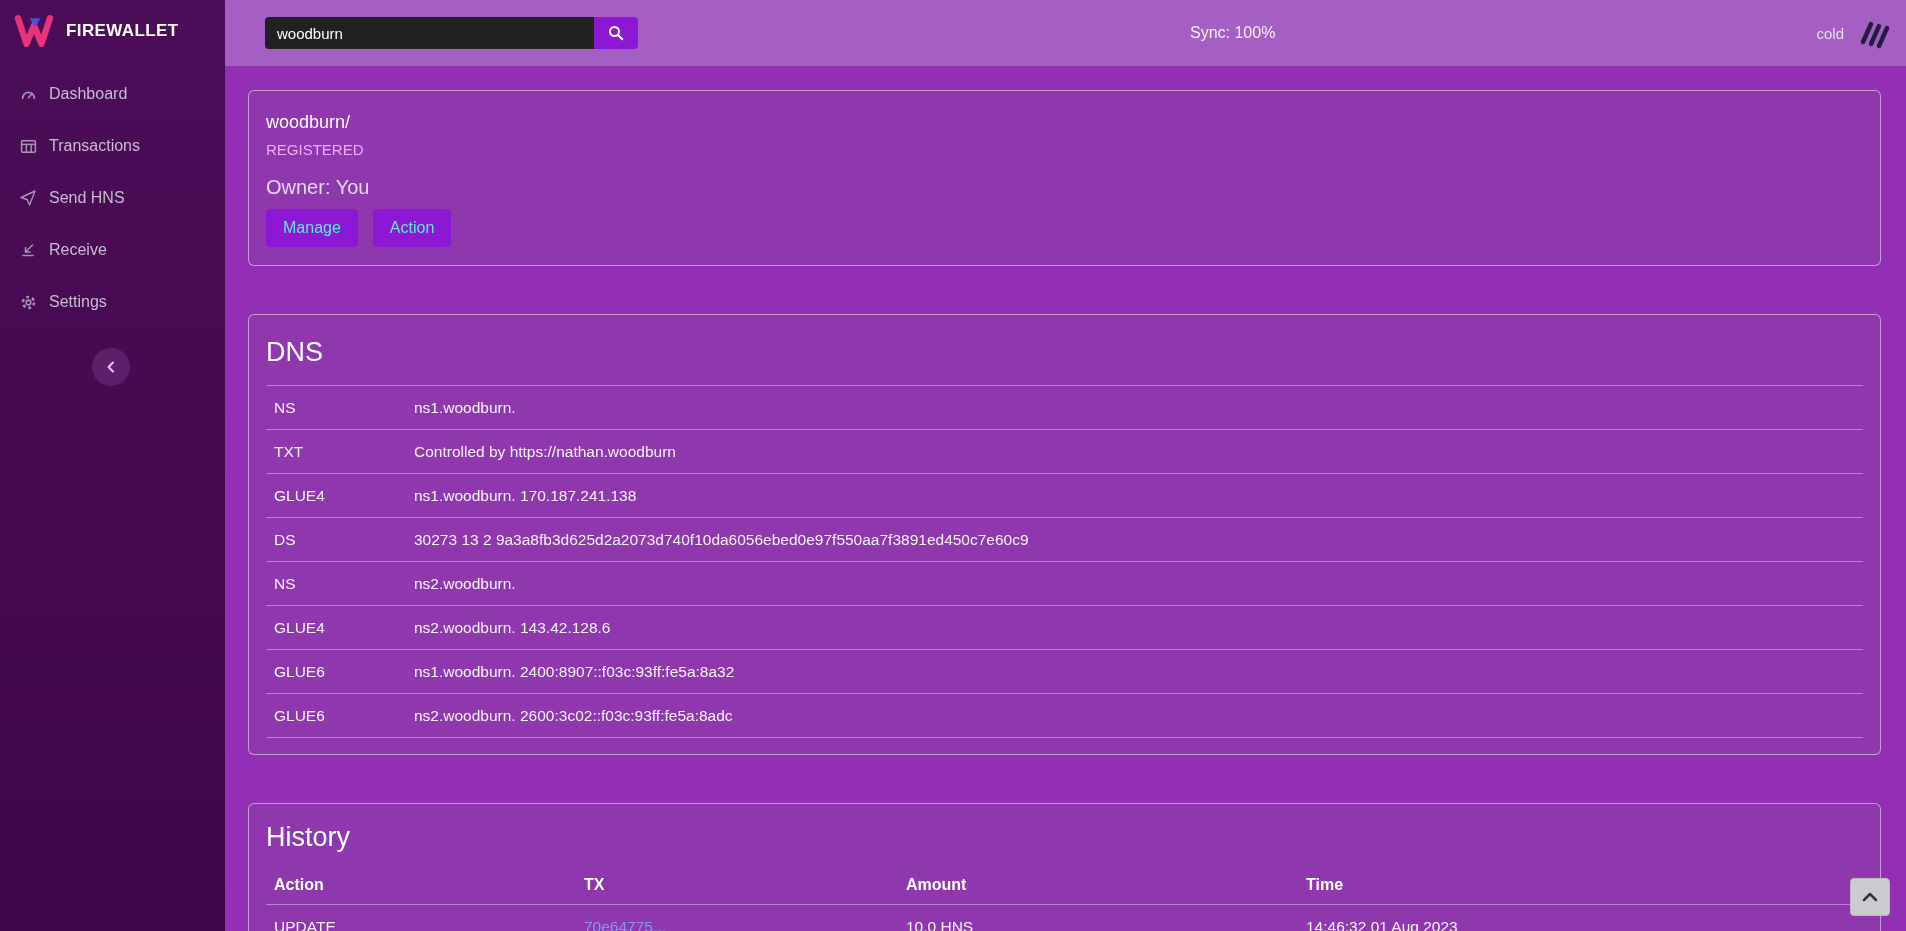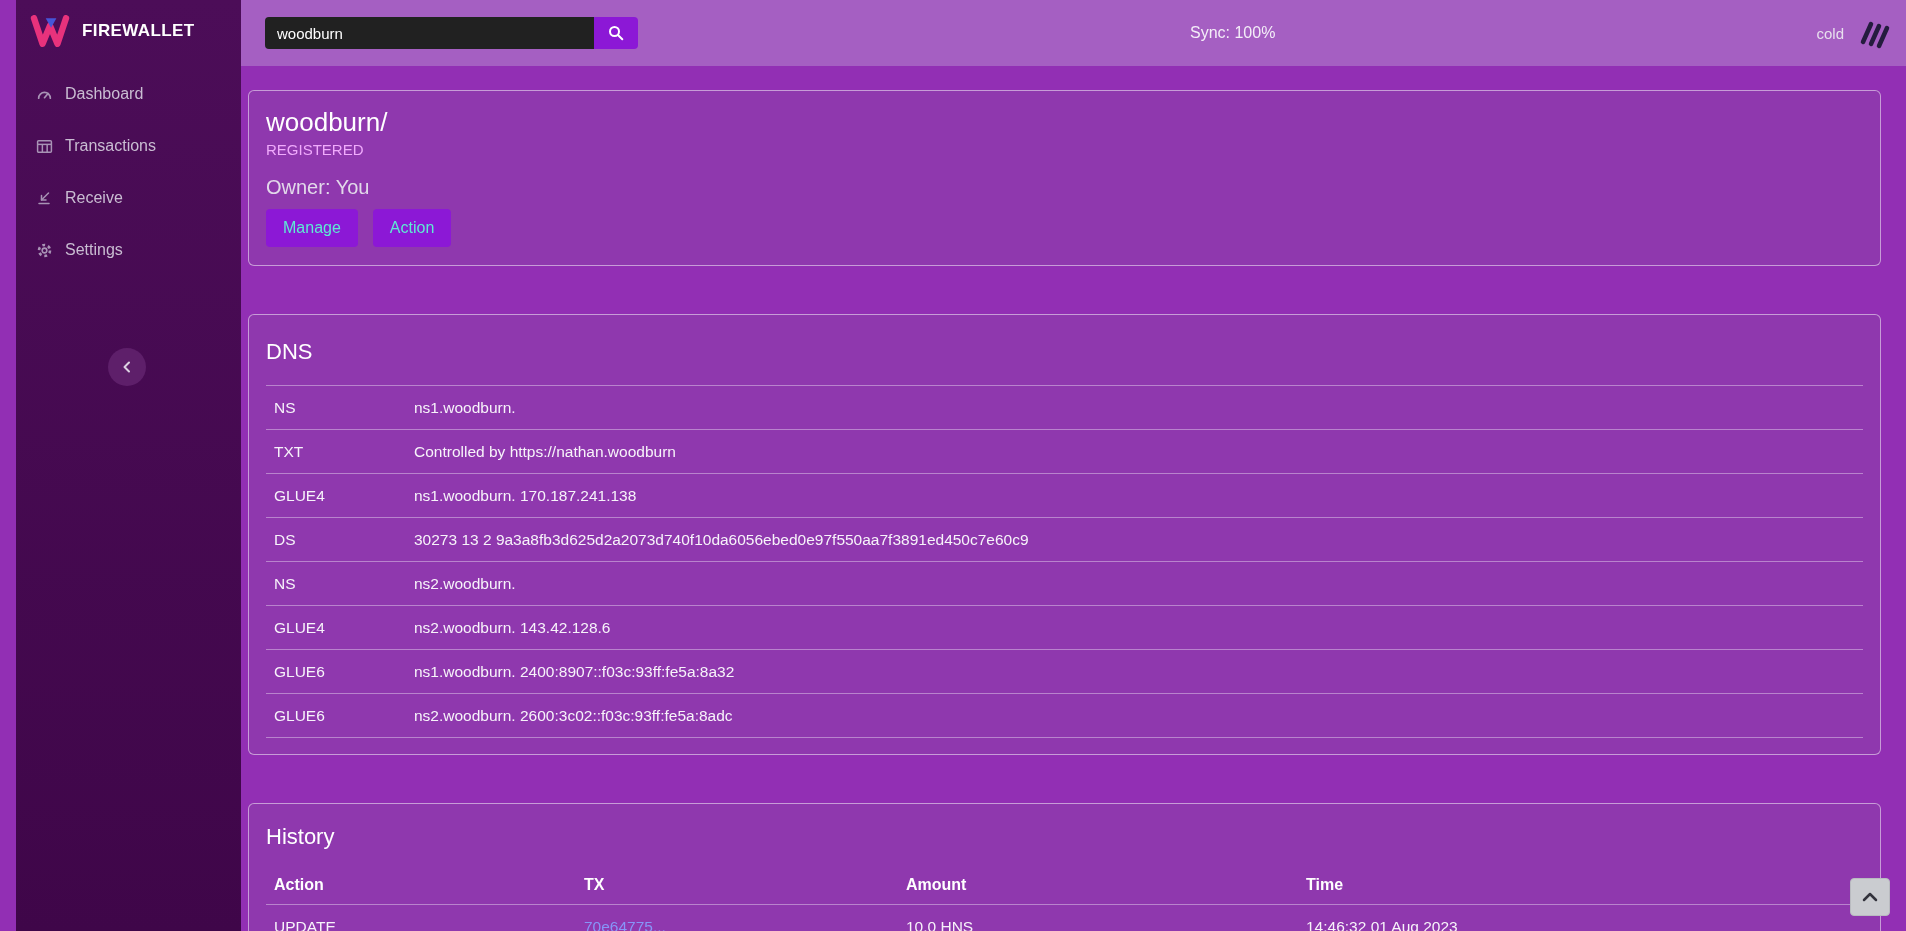--- a/index.html
+++ b/index.html
@@ -4,21 +4,21 @@
 <style>
   * { box-sizing: border-box; margin: 0; padding: 0; }
   html, body {
     width: 1906px; height: 931px; overflow: hidden;
     font-family: "Liberation Sans", sans-serif;
   }
   body { background: #922fb4; position: relative; }
 
   
   .sidebar {
-    position: fixed; left: 16px; top: 0; width: 225px; height: 931px;
+    position: fixed; left: 0; top: 0; width: 225px; height: 931px;
     background: linear-gradient(180deg, #4c0d58 0%, #3f0649 100%);
     z-index: 10;
   }
   .brand { display: flex; align-items: center; gap: 12px; padding: 15px 14px; }
   .brand-name { color: #ffffff; font-weight: bold; font-size: 17px; letter-spacing: .4px; }
   .nav { margin-top: 6px; }
   .nav-item {
     display: flex; align-items: center; gap: 11px; padding-left: 20px;
     height: 52px; cursor: pointer; color: #c9bdd2; font-size: 16px; text-align: center;
   }
@@ -52,31 +52,31 @@
   
   .main { position: absolute; left: 225px; top: 66px; right: 0; height: 865px; overflow: hidden; }
   .card {
     margin: 48px 25px 0 23px; background: #8f38ae;
     border: 1px solid rgba(255,255,255,.5); border-radius: 6px;
     color: #ffffff; padding: 20px 17px;
   }
   .card-domain { margin-top: 24px; padding: 18px 17px; }
 
   .domain-head { display: flex; justify-content: space-between; align-items: flex-start; }
-  .domain-title { font-size: 26px; font-weight: 400; line-height: 26px; }
+  .domain-title { font-size: 18px; font-weight: 400; line-height: 26px; }
   .expiry { font-size: 24px; font-weight: 400; line-height: 28px; }
   .status { margin-top: 6px; font-size: 15px; line-height: 17px; color: #f0abfc; }
   .owner  { margin-top: 21px; font-size: 20px; line-height: 17px; color: #e2d9ea; }
   .btn-row { margin-top: 13px; display: flex; gap: 15px; }
   .btn {
     background: #8c18d6; color: #5eead4; border: none; border-radius: 4px;
     padding: 10px 17px; font-size: 16px; cursor: pointer; font-family: inherit;
   }
 
-  .card-title { font-size: 22px; font-weight: 400; line-height: 26px; margin-bottom: 20px; }
+  .card-title { font-size: 27px; font-weight: 400; line-height: 26px; margin-bottom: 20px; }
   .card-dns { padding-top: 24px; padding-bottom: 16px; }
 
   .dns-table { width: 100%; border-collapse: collapse; font-size: 15.5px;
     border-bottom: 1px solid rgba(255,255,255,.38); }
   .dns-table tr { border-top: 1px solid rgba(255,255,255,.38); }
   .dns-table td { padding: 12px 8px; line-height: 19px; color: #f7f3fa; }
   .dns-table td.rtype { width: 140px; }
 
   .card-history .card-title { margin-bottom: 16px; }
   .history-table { width: 100%; border-collapse: collapse; font-size: 15.5px; table-layout: fixed; }
@@ -121,20 +121,28 @@
     <div class="nav-item">
       <span class="icon">
         <svg width="17" height="17" viewBox="0 0 16 16" fill="none" stroke="currentColor" stroke-width="1.4">
           <rect x="1.5" y="2.5" width="13" height="11" rx="1"></rect>
           <line x1="1.5" y1="6" x2="14.5" y2="6"></line>
           <line x1="6" y1="6" x2="6" y2="13.5"></line>
           <line x1="10.5" y1="6" x2="10.5" y2="13.5"></line>
         </svg>
       </span>
       <span>Transactions</span>
+    </div>
+    <div class="nav-item">
+      <span class="icon">
+        <svg width="16" height="16" viewBox="0 0 16 16">
+          <polygon points="1,7.5 15,1 9.5,15 7,9.5" fill="none" stroke="currentColor" stroke-width="1.4" stroke-linejoin="round"></polygon>
+        </svg>
+      </span>
+      <span>Send HNS</span>
     </div>
     <div class="nav-item">
       <span class="icon">
         <svg width="16" height="16" viewBox="0 0 16 16" fill="none" stroke="currentColor" stroke-width="1.5" stroke-linecap="round" stroke-linejoin="round">
           <line x1="12.5" y1="3" x2="5.5" y2="10"></line>
           <polyline points="5.5,5.5 5.5,10 10,10"></polyline>
           <line x1="3" y1="13.5" x2="13" y2="13.5"></line>
         </svg>
       </span>
       <span>Receive</span>

